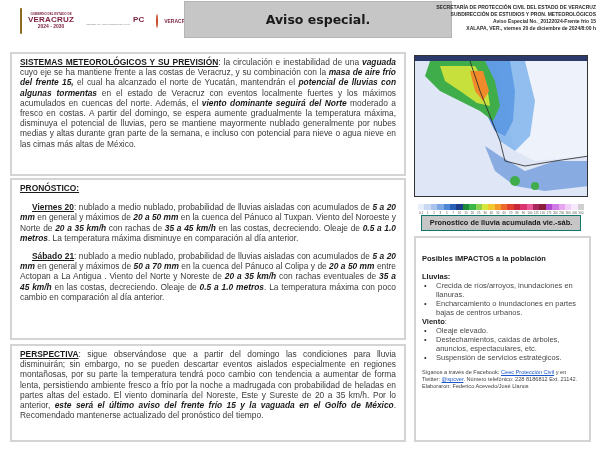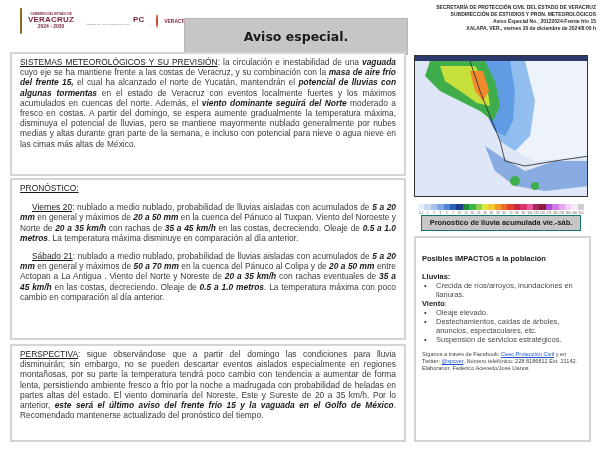--- a/index.html
+++ b/index.html
@@ -14,29 +14,29 @@
   .gov .small { font-size: 3px; color: #7a1f3d; font-weight: bold; }
   .gov .big { font-size: 8px; color: #7a1f3d; font-weight: bold; letter-spacing: 0.2px; }
   .gov .years { font-size: 5px; color: #7a1f3d; font-weight: bold; }
   .vsep { width: 1px; height: 20px; background: #c0c0c0; }
   .pc { display: flex; flex-direction: column; line-height: 1; }
   .pc .pcbig { font-size: 8px; color: #7a1f3d; font-weight: bold; padding-left: 47px; }
   .pc .pcsmall { font-size: 2.5px; color: #888; }
   .seal { width: 14px; height: 14px; border-radius: 50%; background: radial-gradient(circle,#e85a2a 0%,#e85a2a 35%,#f3d0c4 40%,#ffffff 60%); border: 1px solid #c74a2a; }
   .vera2 { font-size: 5px; color: #7a1f3d; font-weight: bold; }
 
-  .title-box { position: absolute; left: 184px; top: 18px; width: 224px; height: 37px; background: #c6c6c6; border: 1px solid #b5b5b5; display: flex; flex-direction: column; align-items: center; justify-content: center; }
+  .title-box { position: absolute; left: 184px; top: 1px; width: 268px; height: 37px; background: #c6c6c6; border: 1px solid #b5b5b5; display: flex; flex-direction: column; align-items: center; justify-content: center; }
   .title-box div { font-family: "DejaVu Sans", sans-serif; font-weight: bold; color: #1a1a1a; font-size: 12.5px; line-height: 15px; }
 
   .agency { position: absolute; right: 4px; top: 4px; width: 188px; text-align: right; font-size: 5px; line-height: 7px; color: #2a2a2a; font-weight: bold; }
 
   
   .box { position: absolute; border: 2px solid #d4d4d4; background: #fff; padding: 3px 8px; font-size: 8.4px; line-height: 10.2px; text-align: justify; color: #3a3a3a; }
   .box b { color: #1a1a1a; font-style: italic; }
-  .hdr { color: #1a1a1a; font-weight: normal; text-decoration: underline; }
+  .hdr { color: #1a1a1a; font-weight: bold; text-decoration: underline; }
 
   #sistemas { left: 10px; top: 52px; width: 396px; height: 124px; }
   #pronostico { left: 10px; top: 178px; width: 396px; height: 162px; }
   #pronostico .phead { margin-bottom: 9px; }
   #pronostico p { text-indent: 12px; margin-bottom: 8px; }
   #perspectiva { left: 10px; top: 344px; width: 396px; height: 98px; }
 
   
   .map { position: absolute; left: 414px; top: 55px; width: 174px; height: 142px; border: 1px solid #333; overflow: hidden; background: #f1f4fb; }
   .map .mtitle { position: absolute; left: 0; top: 0; width: 100%; height: 5px; background: #2b3a6a; }
@@ -180,20 +180,21 @@
     <span>500</span>
   </div>
 
 <div class="caption">Pronostico de lluvia acumulada vie.-sáb.</div>
 
 <div class="impacts">
   <div class="ititle">Posibles IMPACTOS a la población</div>
   <div class="cat">Lluvias:</div>
   <ul>
     <li>Crecida de ríos/arroyos, inundaciones en llanuras.</li>
+    <li>Encharcamiento o inundaciones en partes bajas de centros urbanos.</li>
   </ul>
   <div><span class="cat">Viento</span><span>:</span></div>
   <ul>
     <li>Oleaje elevado.</li>
     <li>Destechamientos, caídas de árboles, anuncios, espectaculares, etc.</li>
     <li>Suspensión de servicios estratégicos.</li>
   </ul>
   <div class="footer">
     <span>Síganos a través de Facebook: </span><a>Ceec Protección Civil</a><span>  y en Twitter: </span><a>@spcver</a><span>. Número telefónico: 228 8186812 Ext. 21142.</span>
     <div>Elaboraron: Federico Acevedo/José Llanos</div>

